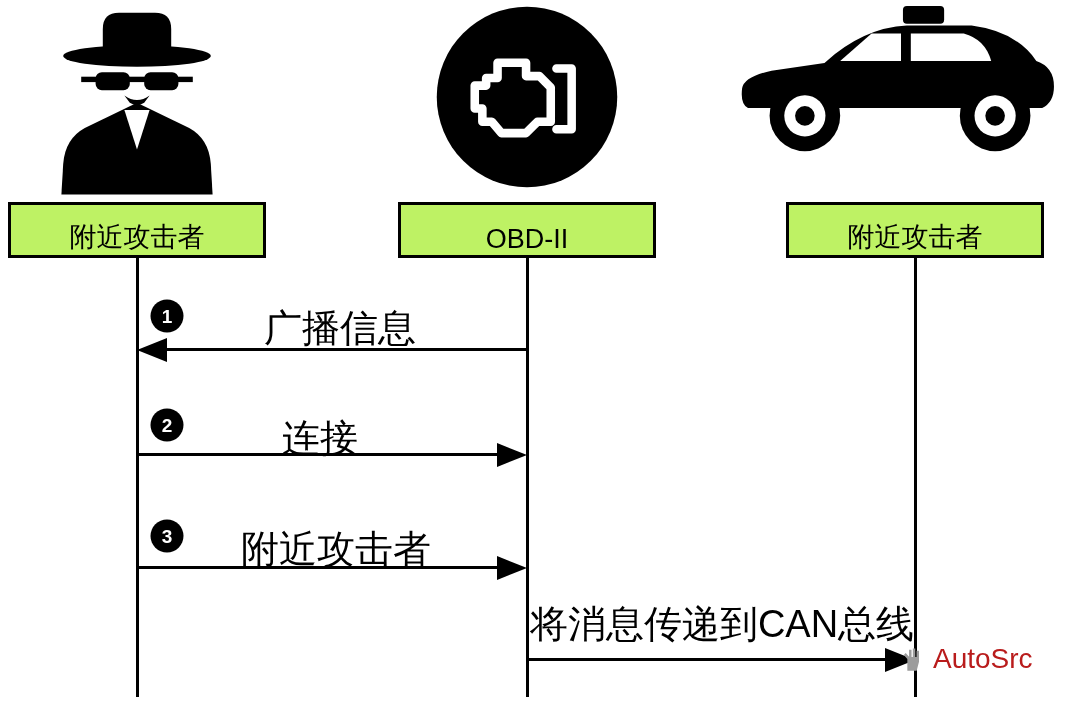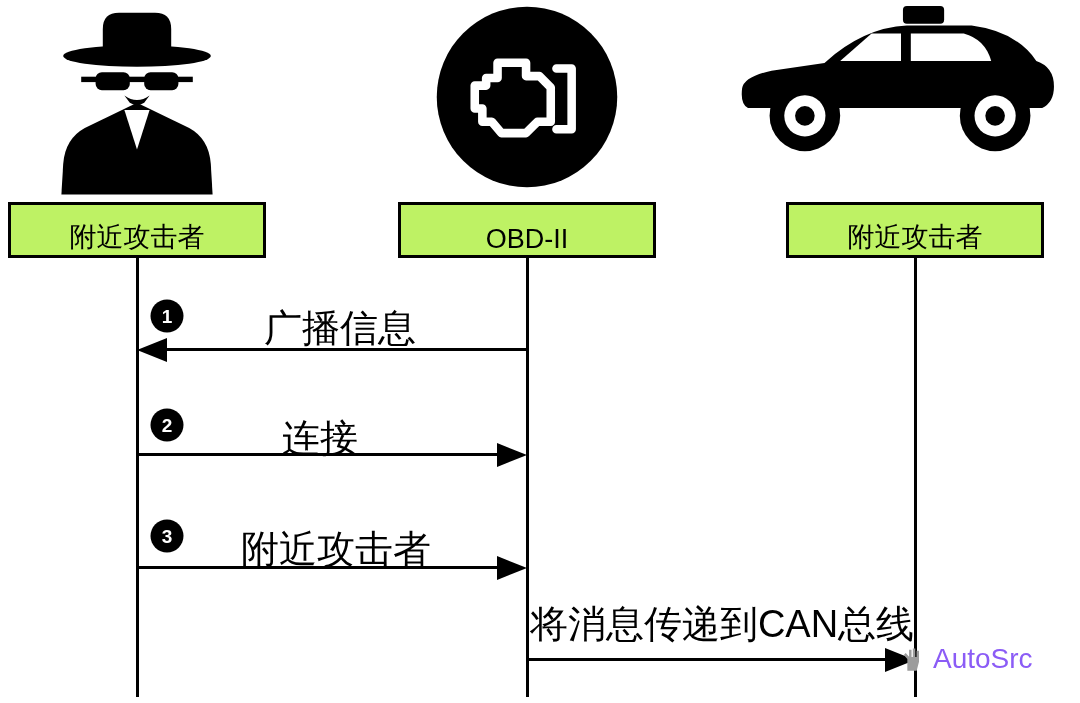--- a/index.html
+++ b/index.html
@@ -32,21 +32,21 @@
     border-right:30px solid #000;
   }
   .arr-right {
     position:absolute; width:0; height:0; z-index:2;
     border-top:12px solid transparent; border-bottom:12px solid transparent;
     border-left:30px solid #000;
   }
   .watermark {
     position:absolute; left:898px; top:643px; z-index:4;
     display:flex; align-items:center; gap:7px;
-    color:#8b5cf6; font-size:28px;
+    color:#b91c1c; font-size:28px;
   }
 </style>
 </head>
 <body>
 
 <div class="canvas">
 
   <div class="icon-abs" style="left:35px; top:2px; width:204px; height:198px;">
     <svg viewBox="0 0 220 220" width="204" height="198" aria-hidden="true">
       <g fill="#000">

